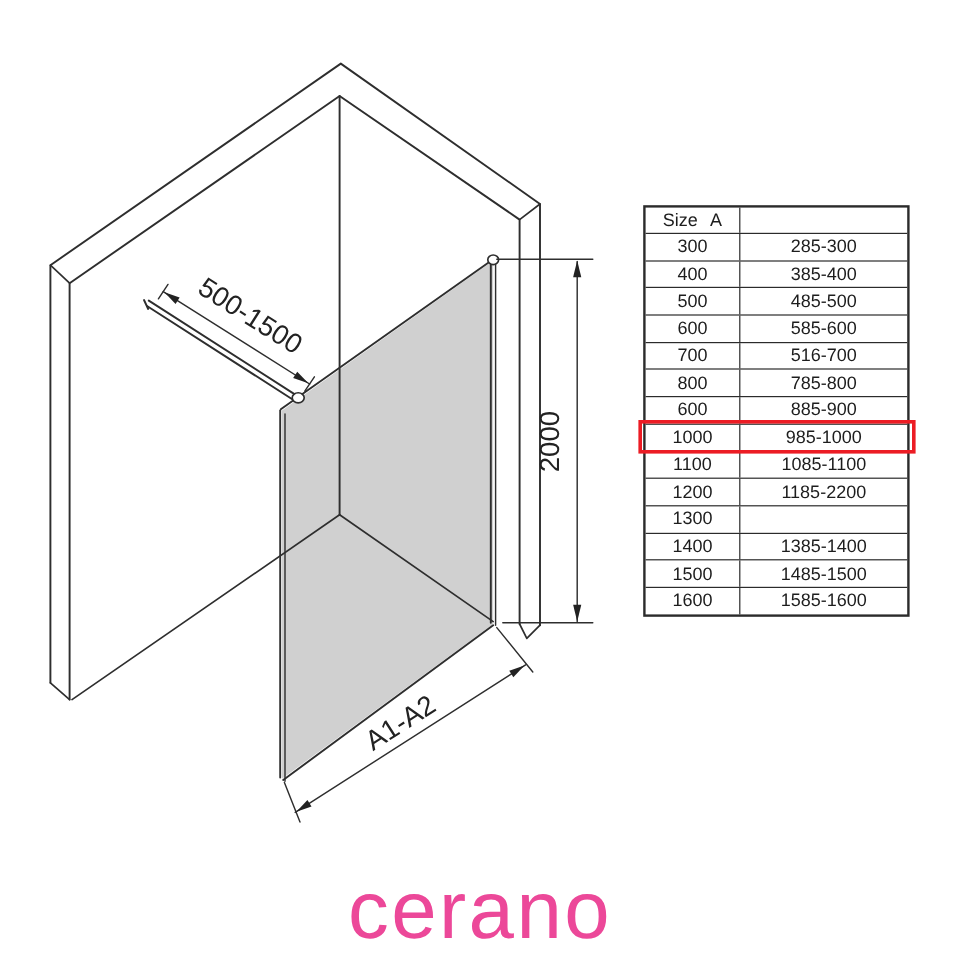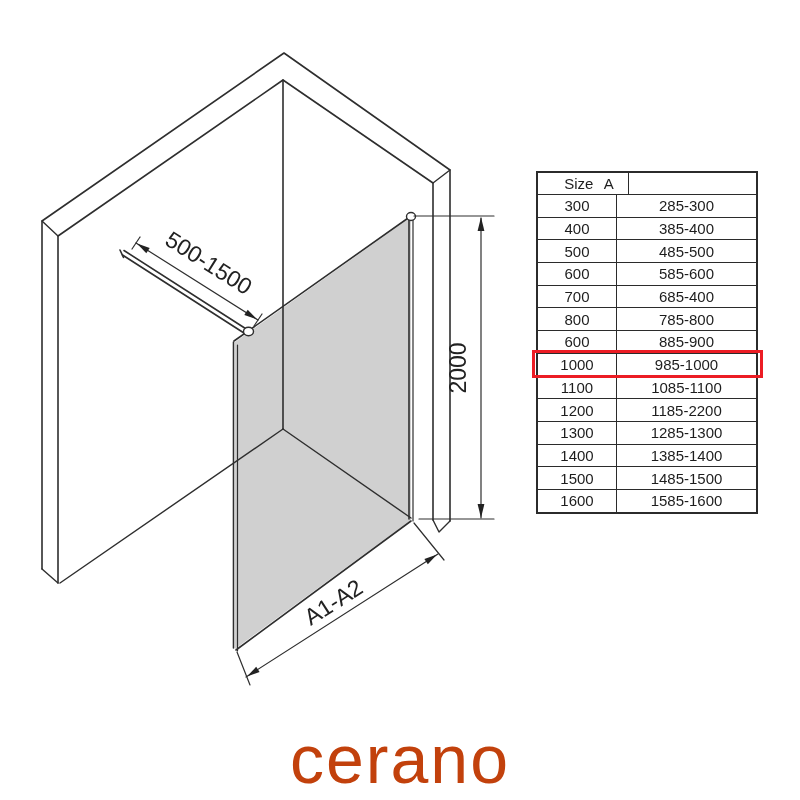--- a/index.html
+++ b/index.html
@@ -10,34 +10,34 @@
   #drawing{position:absolute;left:0;top:0;}
 
   
   .spec-table{
     position:absolute;left:536px;top:171px;width:222px;
     border:2px solid #2b2b2b;background:#fff;box-sizing:border-box;
     font-size:15px;color:#1d1d1d;
   }
   .trow{display:flex;height:21.7px;border-bottom:1px solid #2b2b2b;}
   .trow:last-child{border-bottom:none;text-align:right;}
-  .trow.head{height:21px;padding-left:12px;}
+  .trow.head{height:21px;}
   .trow .c1{width:78px;border-right:1px solid #2b2b2b;display:flex;align-items:center;justify-content:center;}
   .trow .c2{flex:1;display:flex;align-items:center;justify-content:center;}
   .trow.head .c1{word-spacing:7px;}
   .hl-box{
     position:absolute;left:532px;top:350px;width:231px;height:28px;
     border:3px solid #ec1c24;box-sizing:border-box;pointer-events:none;
   }
 
   
   .brand{
     position:absolute;left:0;top:718px;width:800px;height:82px;
     display:flex;align-items:center;justify-content:center;
-    font-size:68px;font-weight:300;letter-spacing:2px;color:#c2410c;
+    font-size:68px;font-weight:300;letter-spacing:2px;color:#ec4899;
   }
 
   
   .ln{stroke:#2e2e2e;fill:none;stroke-linecap:round;stroke-linejoin:round;}
   .w16{stroke-width:1.6;} .w14{stroke-width:1.4;} .w12{stroke-width:1.2;}
   .arrow{fill:#222;stroke:none;}
   .dimtext{font-family:"Liberation Sans",sans-serif;font-size:23px;fill:#222;}
   .conn{fill:#ffffff;stroke:#2e2e2e;stroke-width:1.4;}
 </style>
 </head>
@@ -124,21 +124,21 @@
     <div class="trow">
         <div class="c1">500</div>
         <div class="c2">485-500</div>
       </div>
     <div class="trow">
         <div class="c1">600</div>
         <div class="c2">585-600</div>
       </div>
     <div class="trow">
         <div class="c1">700</div>
-        <div class="c2">685-400</div>
+        <div class="c2">516-700</div>
       </div>
     <div class="trow">
         <div class="c1">800</div>
         <div class="c2">785-800</div>
       </div>
     <div class="trow">
         <div class="c1">600</div>
         <div class="c2">885-900</div>
       </div>
     <div class="trow">
@@ -148,21 +148,20 @@
     <div class="trow">
         <div class="c1">1100</div>
         <div class="c2">1085-1100</div>
       </div>
     <div class="trow">
         <div class="c1">1200</div>
         <div class="c2">1185-2200</div>
       </div>
     <div class="trow">
         <div class="c1">1300</div>
-        <div class="c2">1285-1300</div>
       </div>
     <div class="trow">
         <div class="c1">1400</div>
         <div class="c2">1385-1400</div>
       </div>
     <div class="trow">
         <div class="c1">1500</div>
         <div class="c2">1485-1500</div>
       </div>
     <div class="trow">

